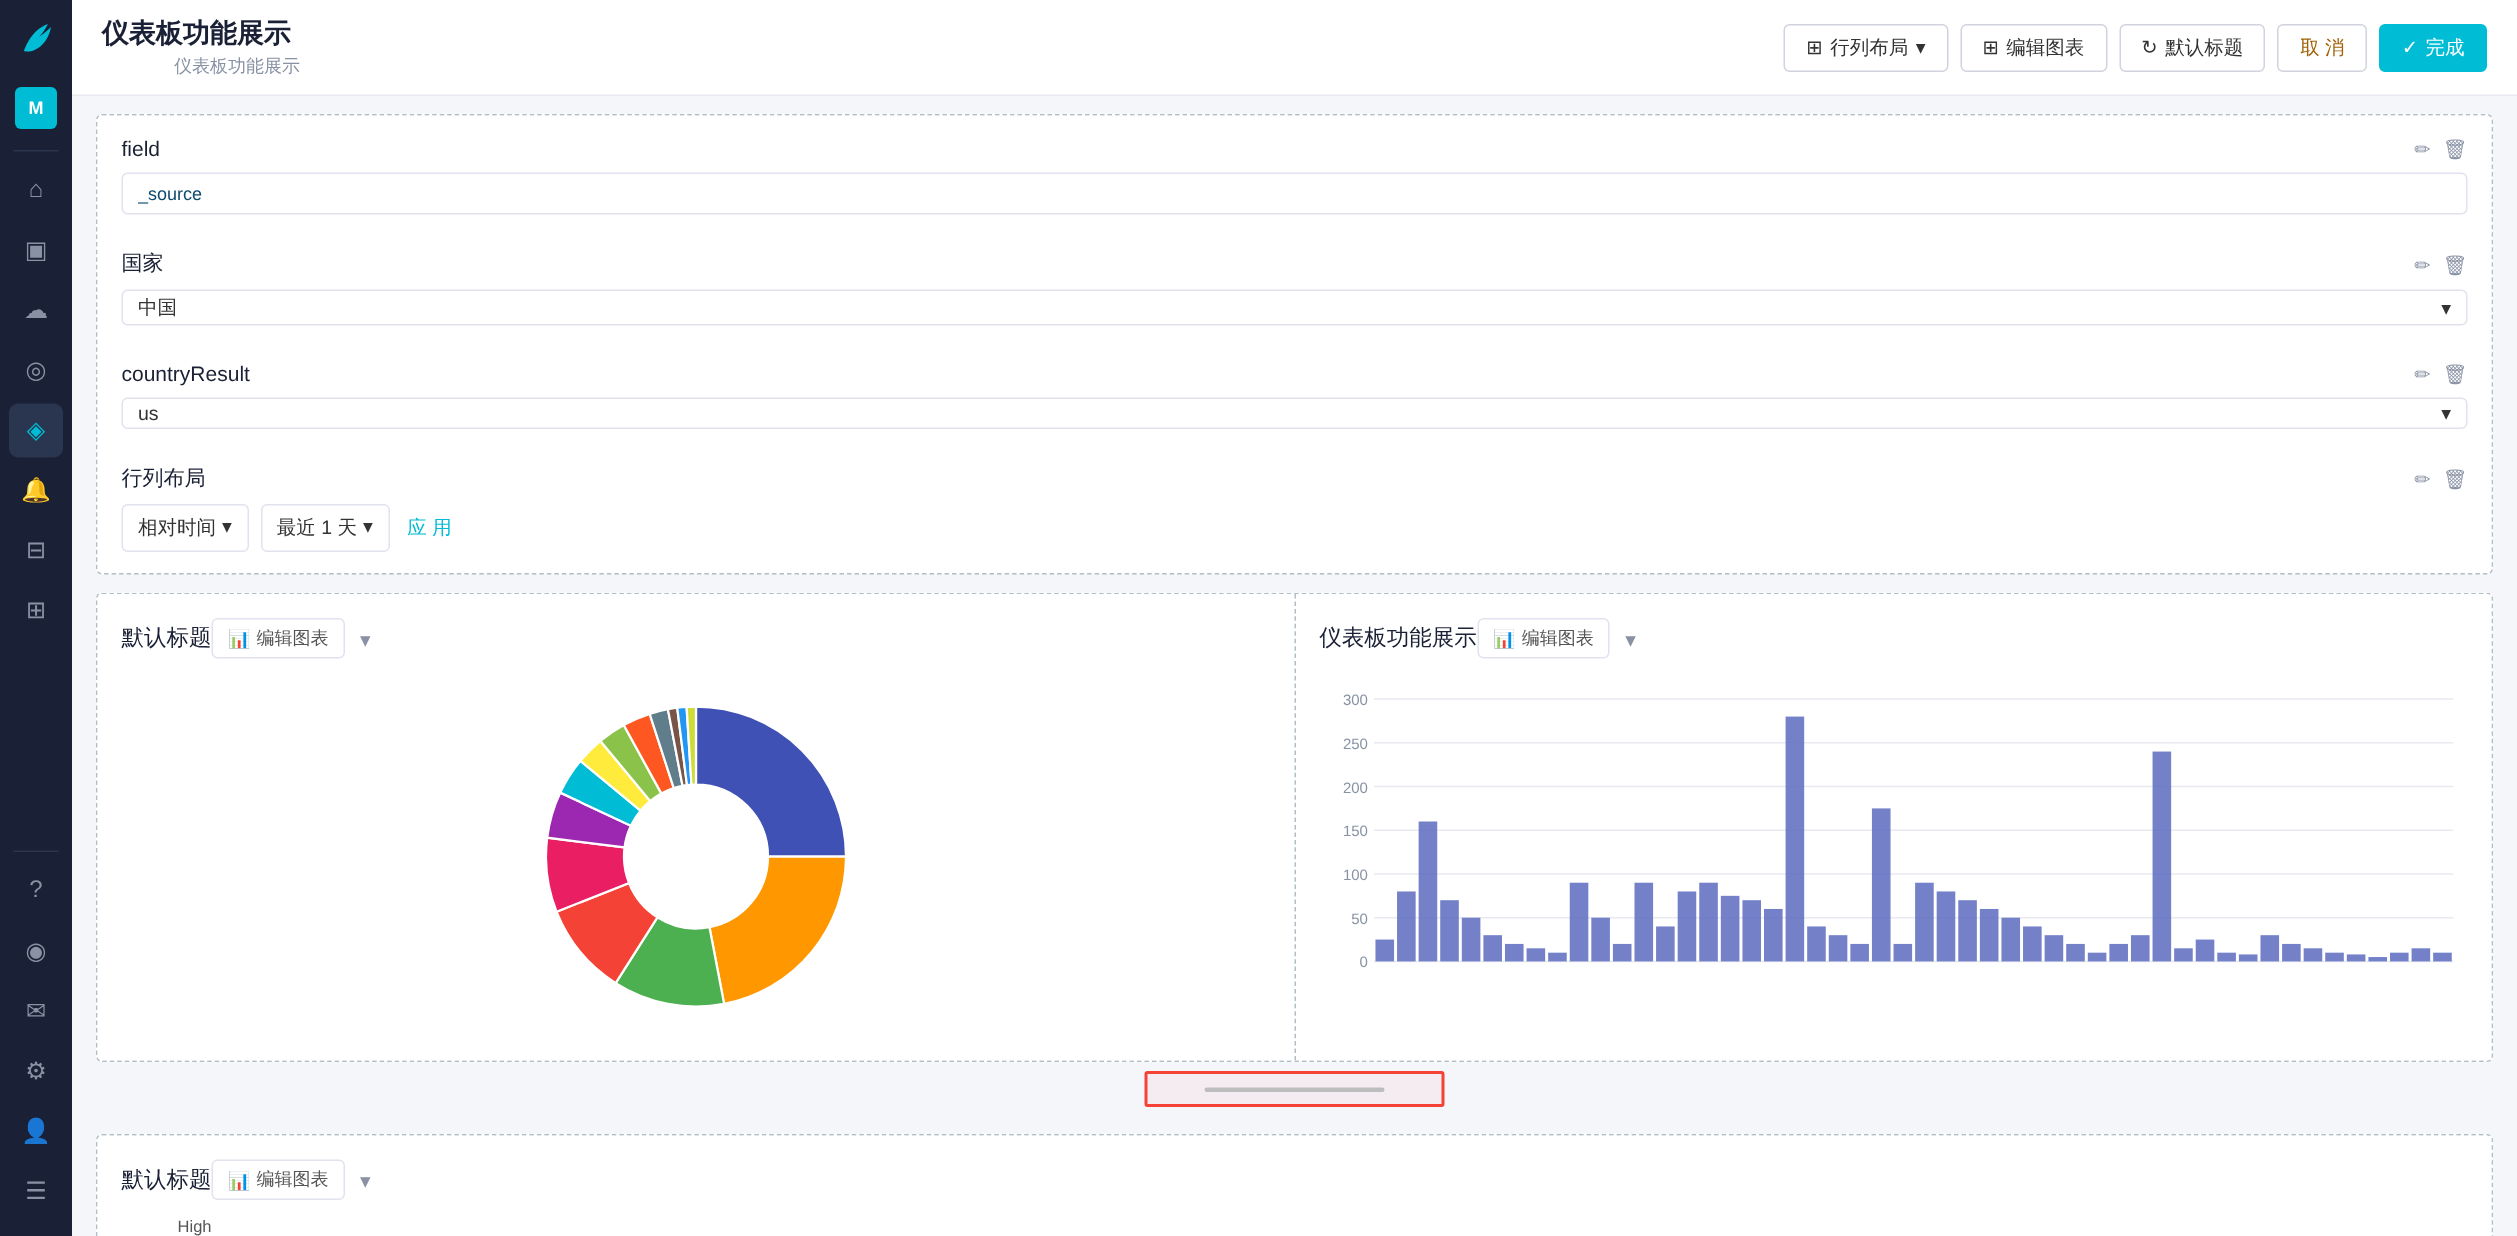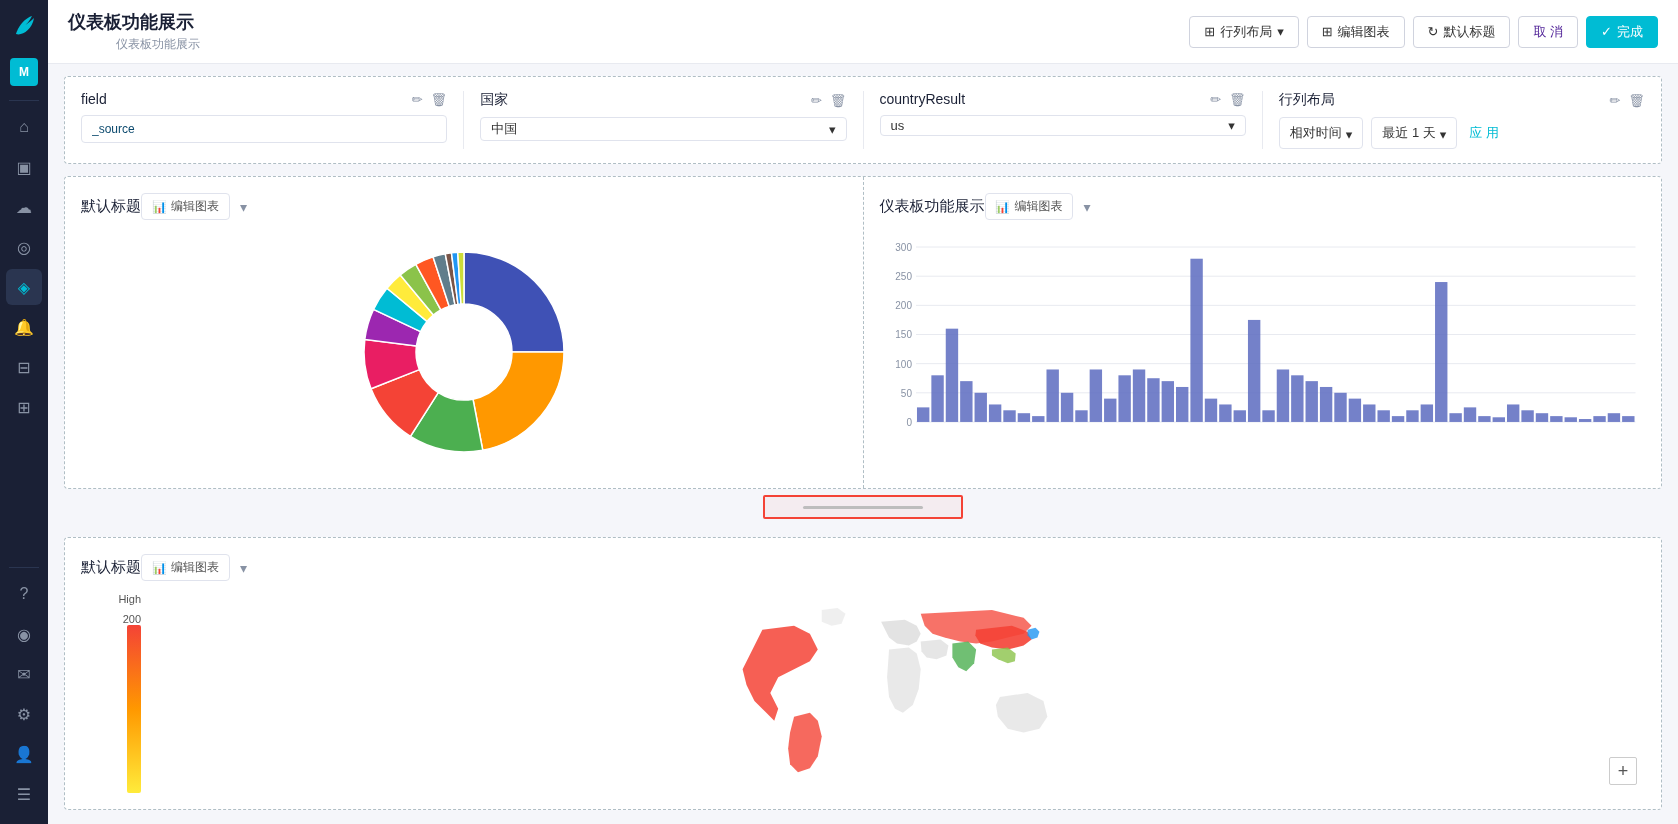--- a/index.html
+++ b/index.html
@@ -59,38 +59,39 @@
     .header-actions {
       display: flex; align-items: center; gap: 8px;
     }
     .btn {
       padding: 6px 14px; border-radius: 4px; font-size: 13px; cursor: pointer; border: 1px solid #d0d3de;
       background: #fff; color: #333; display: flex; align-items: center; gap: 5px;
     }
     .btn-primary {
       background: #00bcd4; color: white; border-color: #00bcd4;
     }
-    .btn-cancel { color: #4c1d95; }
+    .btn-cancel { color: #a16207; }
 
     
     .content {
       flex: 1;
       overflow-y: auto;
       padding: 12px 16px;
     }
 
     
     .filter-row {
       display: flex;
       gap: 12px;
       margin-bottom: 12px;
       background: #fff;
       border: 1px dashed #b0bec5;
       padding: 14px 16px;
       border-radius: 4px;
+      flex-direction: column;
     }
     .filter-item {
       flex: 1;
       min-width: 0;
     }
     .filter-header {
       display: flex; align-items: center; justify-content: space-between;
       margin-bottom: 8px;
     }
     .filter-label {
@@ -111,21 +112,21 @@
       font-size: 13px; color: #333; background: #fff; display: flex; align-items: center;
       justify-content: space-between; cursor: pointer;
     }
     .filter-divider { width: 1px; background: #e8eaf0; margin: 0 4px; }
 
     .time-filter {
       display: flex; align-items: center; gap: 8px;
     }
     .time-select {
       padding: 6px 10px; border: 1px solid #e0e3ed; border-radius: 4px;
-      font-size: 13px; color: #333; background: #fff; display: flex; align-items: flex-end;
+      font-size: 13px; color: #333; background: #fff; display: flex; align-items: flex-start;
       gap: 4px; cursor: pointer;
     }
     .apply-btn {
       color: #00bcd4; font-size: 13px; cursor: pointer; padding: 6px 4px;
     }
 
     
     .charts-row {
       display: flex;
       gap: 0;

